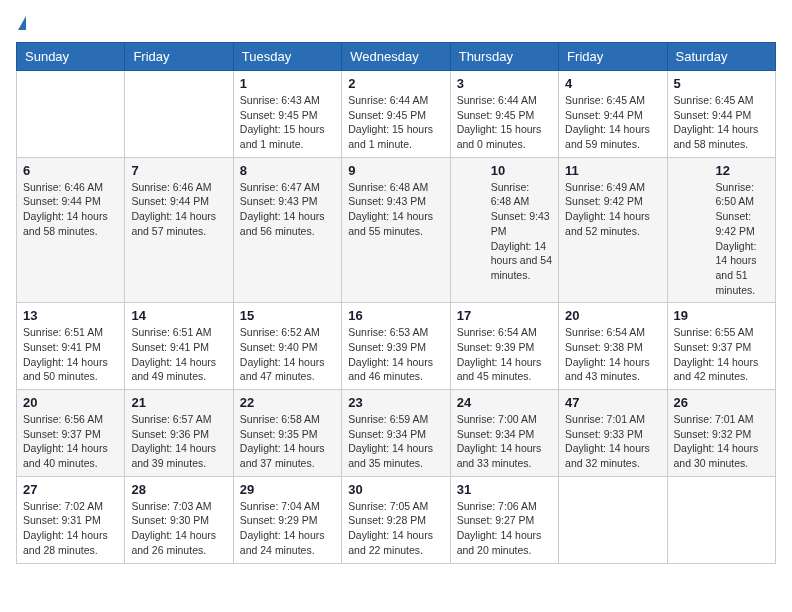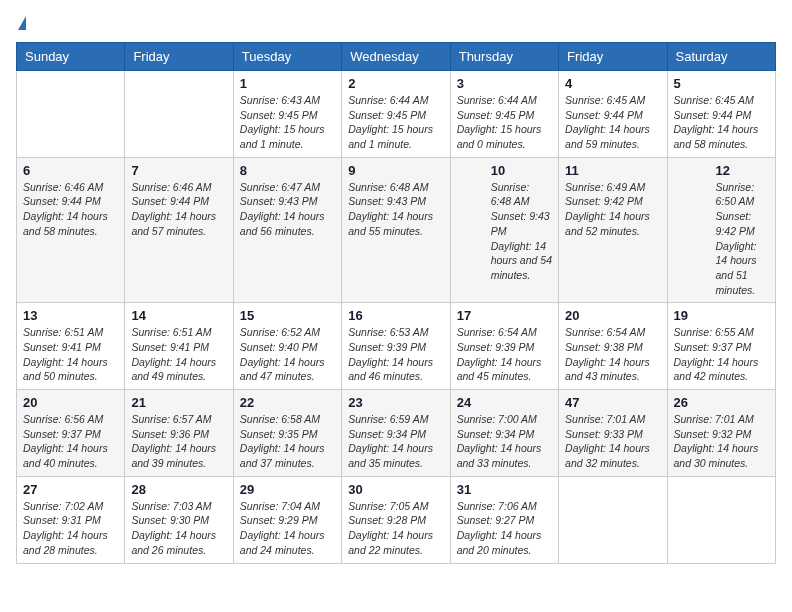--- a/index.html
+++ b/index.html
@@ -83,21 +83,20 @@
       font-weight: bold;
       font-size: 13px;
       color: #1a1a2e;
       display: block;
       margin-bottom: 2px;
     }
     .day-info {
       color: #333;
       font-size: 10.5px;
       line-height: 1.4;
-      font-style: italic;
     }
     .empty-cell {
       background: #fff !important;
     }
     .logo-row {
       display: flex;
       align-items: center;
     }
   </style>
 </head>

